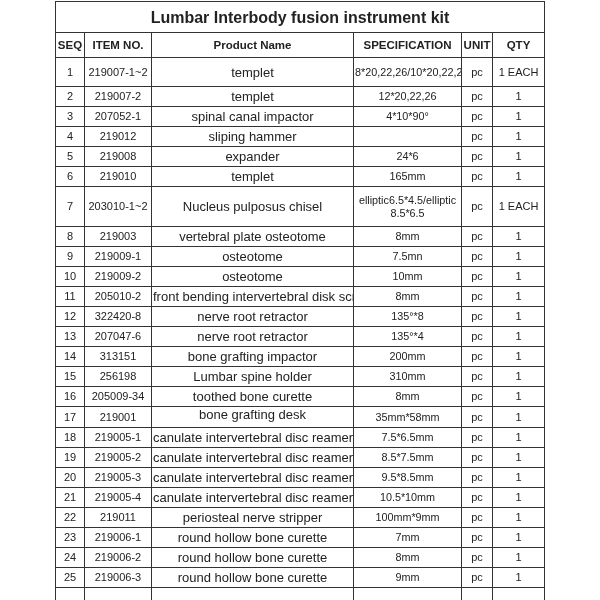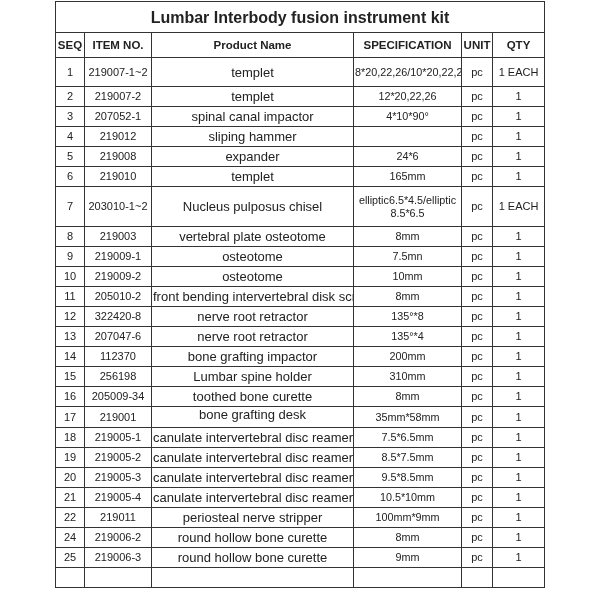--- a/index.html
+++ b/index.html
@@ -151,21 +151,21 @@
       <tr class="r">
         <td>13</td>
         <td>207047-6</td>
         <td class="name">nerve root retractor</td>
         <td class="spec">135°*4</td>
         <td>pc</td>
         <td>1</td>
       </tr>
       <tr class="r">
         <td>14</td>
-        <td>112370</td>
+        <td>313151</td>
         <td class="name">bone grafting impactor</td>
         <td class="spec">200mm</td>
         <td>pc</td>
         <td>1</td>
       </tr>
       <tr class="r">
         <td>15</td>
         <td>256198</td>
         <td class="name">Lumbar spine holder</td>
         <td class="spec">310mm</td>
@@ -222,20 +222,28 @@
       </tr>
       <tr class="r">
         <td>22</td>
         <td>219011</td>
         <td class="name">periosteal nerve stripper</td>
         <td class="spec">100mm*9mm</td>
         <td>pc</td>
         <td>1</td>
       </tr>
       <tr class="r">
+        <td>23</td>
+        <td>219006-1</td>
+        <td class="name">round hollow bone curette</td>
+        <td class="spec">7mm</td>
+        <td>pc</td>
+        <td>1</td>
+      </tr>
+      <tr class="r">
         <td>24</td>
         <td>219006-2</td>
         <td class="name">round hollow bone curette</td>
         <td class="spec">8mm</td>
         <td>pc</td>
         <td>1</td>
       </tr>
       <tr class="r">
         <td>25</td>
         <td>219006-3</td>

